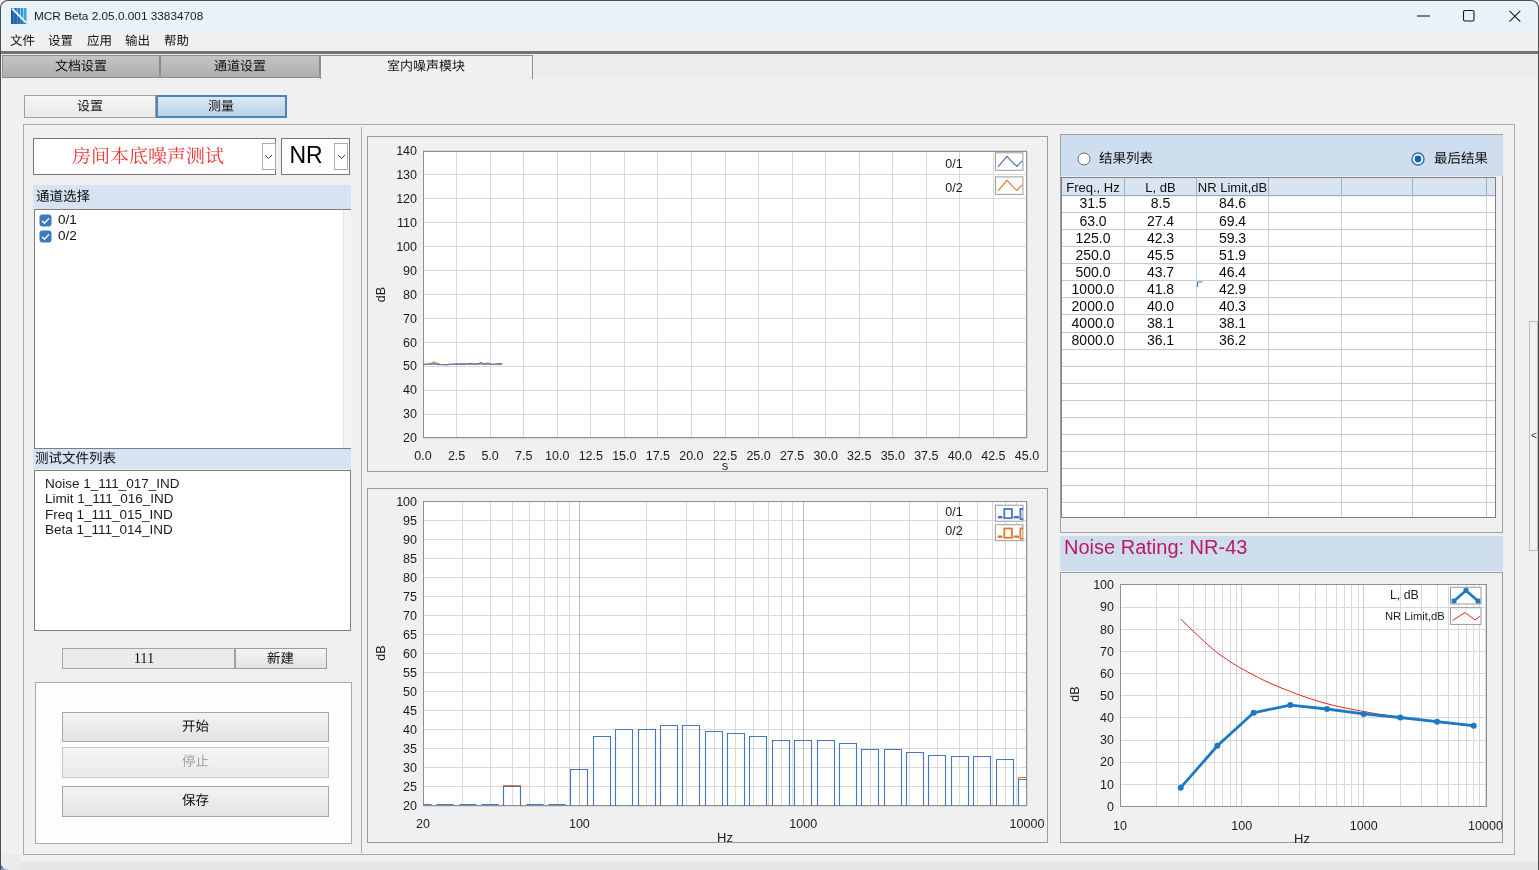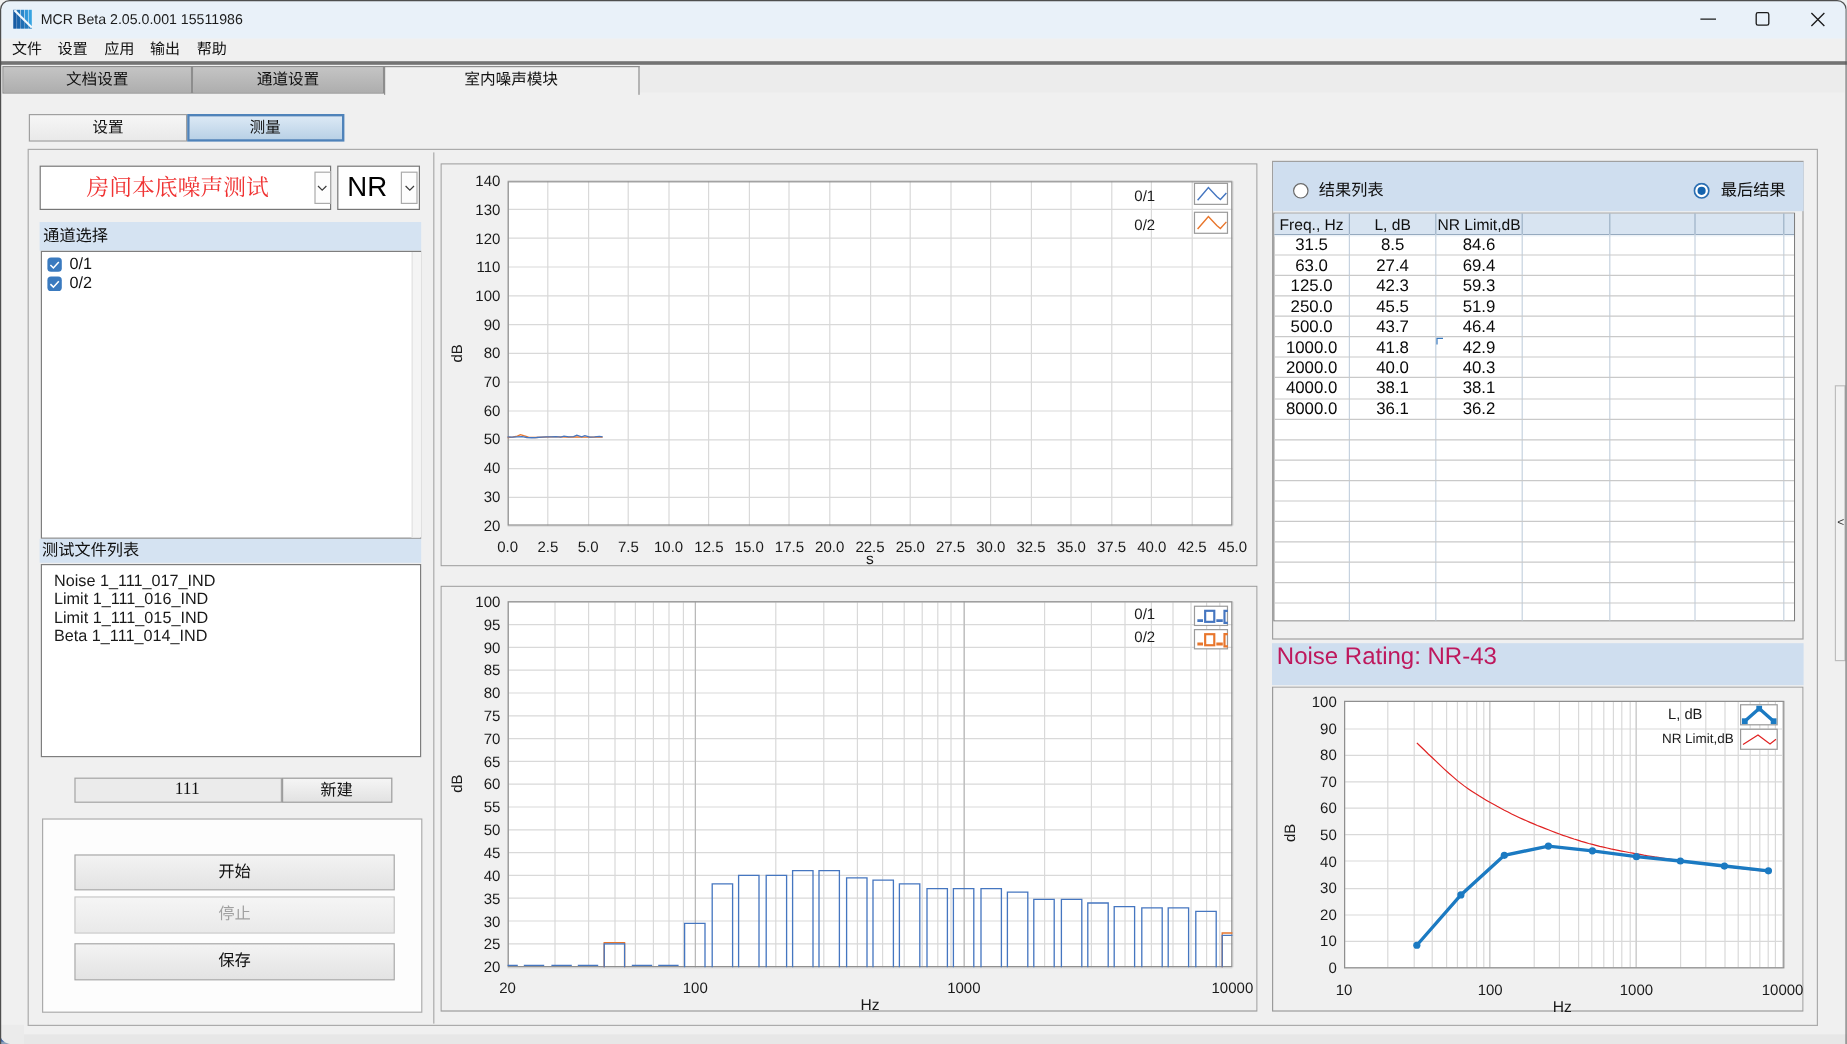--- a/index.html
+++ b/index.html
@@ -5,21 +5,21 @@
 <div style="position:absolute;left:0;top:0;width:1539px;height:870px;border:1.5px solid #4e4e4e;border-bottom:none;border-radius:8px 8px 0 0;box-sizing:border-box;pointer-events:none;z-index:50"></div>
 <svg width="16" height="16" style="position:absolute;left:11px;top:8px" xmlns="http://www.w3.org/2000/svg">
 <rect x="0" y="0" width="2.7" height="16" fill="#1c64ac"></rect>
     <rect x="3.2" y="0" width="2.7" height="16" fill="#2174b8"></rect>
     <rect x="6.4" y="0" width="2.7" height="16" fill="#2b87cb"></rect>
     <rect x="9.6" y="0" width="2.7" height="16" fill="#2f97d9"></rect>
     <rect x="12.8" y="0" width="2.7" height="16" fill="#36a3e2"></rect>
 <polygon points="0,0 0,16 16,16" fill="#124f9a" opacity="0.45"></polygon>
 <line x1="1" y1="0.5" x2="15.5" y2="15" stroke="#f2f8fd" stroke-width="1.8"></line>
   </svg>
-<div style="position:absolute;left:34.0px;top:9.2px;font:normal 11.8px 'Liberation Sans', sans-serif;color:#1b1b1b;white-space:nowrap">MCR Beta 2.05.0.001 15511986</div>
+<div style="position:absolute;left:34.0px;top:9.2px;font:normal 11.8px 'Liberation Sans', sans-serif;color:#1b1b1b;white-space:nowrap">MCR Beta 2.05.0.001 33834708</div>
 <svg width="140" height="32" style="position:absolute;left:1399px;top:0" xmlns="http://www.w3.org/2000/svg">
     <path d="M18 16h13" stroke="#1a1a1a" stroke-width="1.1"></path>
     <rect x="64.5" y="10.5" width="10.5" height="10.5" fill="none" stroke="#1a1a1a" stroke-width="1.1" rx="1.5"></rect>
     <path d="M110.5 10.8l10.8 10.8M121.3 10.8l-10.8 10.8" stroke="#1a1a1a" stroke-width="1.1"></path>
   </svg>
 <div style="position:absolute;left:9.5px;top:34.3px;width:25px;height:14px;line-height:0"><svg width="25.0" height="14.4" viewBox="0 0 25.0 14.4" style="overflow:visible" xmlns="http://www.w3.org/2000/svg">
       <g fill="#141414">
         <path transform="translate(0.00,11.00) scale(0.01250,-0.01250)" d="M423 823C453 774 485 707 497 666L580 693C566 734 531 799 501 847ZM50 664V590H206C265 438 344 307 447 200C337 108 202 40 36 -7C51 -25 75 -60 83 -78C250 -24 389 48 502 146C615 46 751 -28 915 -73C928 -52 950 -20 967 -4C807 36 671 107 560 201C661 304 738 432 796 590H954V664ZM504 253C410 348 336 462 284 590H711C661 455 592 344 504 253Z"></path>
         <path transform="translate(12.50,11.00) scale(0.01250,-0.01250)" d="M317 341V268H604V-80H679V268H953V341H679V562H909V635H679V828H604V635H470C483 680 494 728 504 775L432 790C409 659 367 530 309 447C327 438 359 420 373 409C400 451 425 504 446 562H604V341ZM268 836C214 685 126 535 32 437C45 420 67 381 75 363C107 397 137 437 167 480V-78H239V597C277 667 311 741 339 815Z"></path>
       </g>
@@ -147,24 +147,24 @@
         <path transform="translate(13.50,11.88) scale(0.01350,-0.01350)" d="M120 775C171 731 235 667 265 626L317 678C287 718 222 778 170 821ZM777 796C819 752 865 691 885 651L940 688C918 727 871 785 829 828ZM50 526V454H189V94C189 51 159 22 141 11C154 -4 172 -36 179 -54C194 -36 221 -18 392 97C385 112 376 141 371 161L260 89V526ZM671 835 677 632H346V560H680C698 183 745 -74 869 -77C907 -77 947 -35 967 134C953 140 921 160 907 175C901 77 889 21 871 21C809 24 770 251 754 560H959V632H751C749 697 747 765 747 835ZM360 61 381 -10C465 15 574 47 679 78L669 145L552 112V344H646V414H378V344H483V93Z"></path>
         <path transform="translate(27.00,11.88) scale(0.01350,-0.01350)" d="M423 823C453 774 485 707 497 666L580 693C566 734 531 799 501 847ZM50 664V590H206C265 438 344 307 447 200C337 108 202 40 36 -7C51 -25 75 -60 83 -78C250 -24 389 48 502 146C615 46 751 -28 915 -73C928 -52 950 -20 967 -4C807 36 671 107 560 201C661 304 738 432 796 590H954V664ZM504 253C410 348 336 462 284 590H711C661 455 592 344 504 253Z"></path>
         <path transform="translate(40.50,11.88) scale(0.01350,-0.01350)" d="M317 341V268H604V-80H679V268H953V341H679V562H909V635H679V828H604V635H470C483 680 494 728 504 775L432 790C409 659 367 530 309 447C327 438 359 420 373 409C400 451 425 504 446 562H604V341ZM268 836C214 685 126 535 32 437C45 420 67 381 75 363C107 397 137 437 167 480V-78H239V597C277 667 311 741 339 815Z"></path>
         <path transform="translate(54.00,11.88) scale(0.01350,-0.01350)" d="M642 724V164H716V724ZM848 835V17C848 1 842 -4 826 -4C810 -5 758 -5 703 -3C713 -24 725 -56 728 -76C805 -76 853 -74 882 -63C912 -51 924 -29 924 18V835ZM181 302C232 267 294 218 333 181C265 85 178 17 79 -22C95 -37 115 -66 124 -85C336 10 491 205 541 552L495 566L482 563H257C273 611 287 662 299 714H571V786H61V714H224C189 561 133 419 53 326C70 315 99 290 111 276C158 335 198 409 232 494H459C440 400 411 317 373 247C334 281 273 326 224 357Z"></path>
         <path transform="translate(67.50,11.88) scale(0.01350,-0.01350)" d="M252 -79C275 -64 312 -51 591 38C587 54 581 83 579 104L335 31V251C395 292 449 337 492 385C570 175 710 23 917 -46C928 -26 950 3 967 19C868 48 783 97 714 162C777 201 850 253 908 302L846 346C802 303 732 249 672 207C628 259 592 319 566 385H934V450H536V539H858V601H536V686H902V751H536V840H460V751H105V686H460V601H156V539H460V450H65V385H397C302 300 160 223 36 183C52 168 74 140 86 122C142 142 201 170 258 203V55C258 15 236 -2 219 -11C231 -27 247 -61 252 -79Z"></path>
       </g>
     </svg></div>
 <div style="position:absolute;left:33.5px;top:470px;width:317.5px;height:160.5px;background:#fff;border:1px solid #7e7e7e;box-sizing:border-box"></div>
 <div style="position:absolute;left:45.0px;top:476.1px;font:normal 13.5px 'Liberation Sans', sans-serif;color:#1a1a1a;white-space:nowrap">Noise 1_111_017_IND</div>
 <div style="position:absolute;left:45.0px;top:491.4px;font:normal 13.5px 'Liberation Sans', sans-serif;color:#1a1a1a;white-space:nowrap">Limit 1_111_016_IND</div>
-<div style="position:absolute;left:45.0px;top:506.7px;font:normal 13.5px 'Liberation Sans', sans-serif;color:#1a1a1a;white-space:nowrap">Limit 1_111_015_IND</div>
+<div style="position:absolute;left:45.0px;top:506.7px;font:normal 13.5px 'Liberation Sans', sans-serif;color:#1a1a1a;white-space:nowrap">Freq 1_111_015_IND</div>
 <div style="position:absolute;left:45.0px;top:522.0px;font:normal 13.5px 'Liberation Sans', sans-serif;color:#1a1a1a;white-space:nowrap">Beta 1_111_014_IND</div>
 <div style="position:absolute;left:62px;top:648px;width:172.5px;height:21px;background:#ebebeb;border:1px solid #a5a5a5;box-sizing:border-box"></div>
-<div style="position:absolute;left:156px;top:649.5px;transform:translateX(-50%);font:normal 14.5px 'Liberation Serif', serif;color:#111;white-space:nowrap">111</div>
+<div style="position:absolute;left:144px;top:649.5px;transform:translateX(-50%);font:normal 14.5px 'Liberation Serif', serif;color:#111;white-space:nowrap">111</div>
 <div style="position:absolute;left:234.5px;top:648px;width:92px;height:21px;background:linear-gradient(#f5f5f5,#e2e2e2);border:1px solid #9c9c9c;box-sizing:border-box"></div>
 <div style="position:absolute;left:267.0px;top:650.7px;width:27px;height:16px;line-height:0"><svg width="27.0" height="15.5" viewBox="0 0 27.0 15.5" style="overflow:visible" xmlns="http://www.w3.org/2000/svg">
       <g fill="#111">
         <path transform="translate(0.00,11.88) scale(0.01350,-0.01350)" d="M360 213C390 163 426 95 442 51L495 83C480 125 444 190 411 240ZM135 235C115 174 82 112 41 68C56 59 82 40 94 30C133 77 173 150 196 220ZM553 744V400C553 267 545 95 460 -25C476 -34 506 -57 518 -71C610 59 623 256 623 400V432H775V-75H848V432H958V502H623V694C729 710 843 736 927 767L866 822C794 792 665 762 553 744ZM214 827C230 799 246 765 258 735H61V672H503V735H336C323 768 301 811 282 844ZM377 667C365 621 342 553 323 507H46V443H251V339H50V273H251V18C251 8 249 5 239 5C228 4 197 4 162 5C172 -13 182 -41 184 -59C233 -59 267 -58 290 -47C313 -36 320 -18 320 17V273H507V339H320V443H519V507H391C410 549 429 603 447 652ZM126 651C146 606 161 546 165 507L230 525C225 563 208 622 187 665Z"></path>
         <path transform="translate(13.50,11.88) scale(0.01350,-0.01350)" d="M394 755V695H581V620H330V561H581V483H387V422H581V345H379V288H581V209H337V149H581V49H652V149H937V209H652V288H899V345H652V422H876V561H945V620H876V755H652V840H581V755ZM652 561H809V483H652ZM652 620V695H809V620ZM97 393C97 404 120 417 135 425H258C246 336 226 259 200 193C173 233 151 283 134 343L78 322C102 241 132 177 169 126C134 60 89 8 37 -30C53 -40 81 -66 92 -80C140 -43 183 7 218 70C323 -30 469 -55 653 -55H933C937 -35 951 -2 962 14C911 13 694 13 654 13C485 13 347 35 249 132C290 225 319 342 334 483L292 493L278 492H192C242 567 293 661 338 758L290 789L266 778H64V711H237C197 622 147 540 129 515C109 483 84 458 66 454C76 439 91 408 97 393Z"></path>
       </g>
     </svg></div>
 <div style="position:absolute;left:35px;top:682px;width:317px;height:162px;background:#fdfdfd;border:1px solid #ababab;box-sizing:border-box"></div>
 <div style="position:absolute;left:62px;top:711.5px;width:266.5px;height:30.5px;background:linear-gradient(#f3f3f3,#e3e3e3);border:1px solid #a6a6a6;box-sizing:border-box"></div>
 <div style="position:absolute;left:181.5px;top:718.7px;width:27px;height:16px;line-height:0"><svg width="27.0" height="15.5" viewBox="0 0 27.0 15.5" style="overflow:visible" xmlns="http://www.w3.org/2000/svg">

